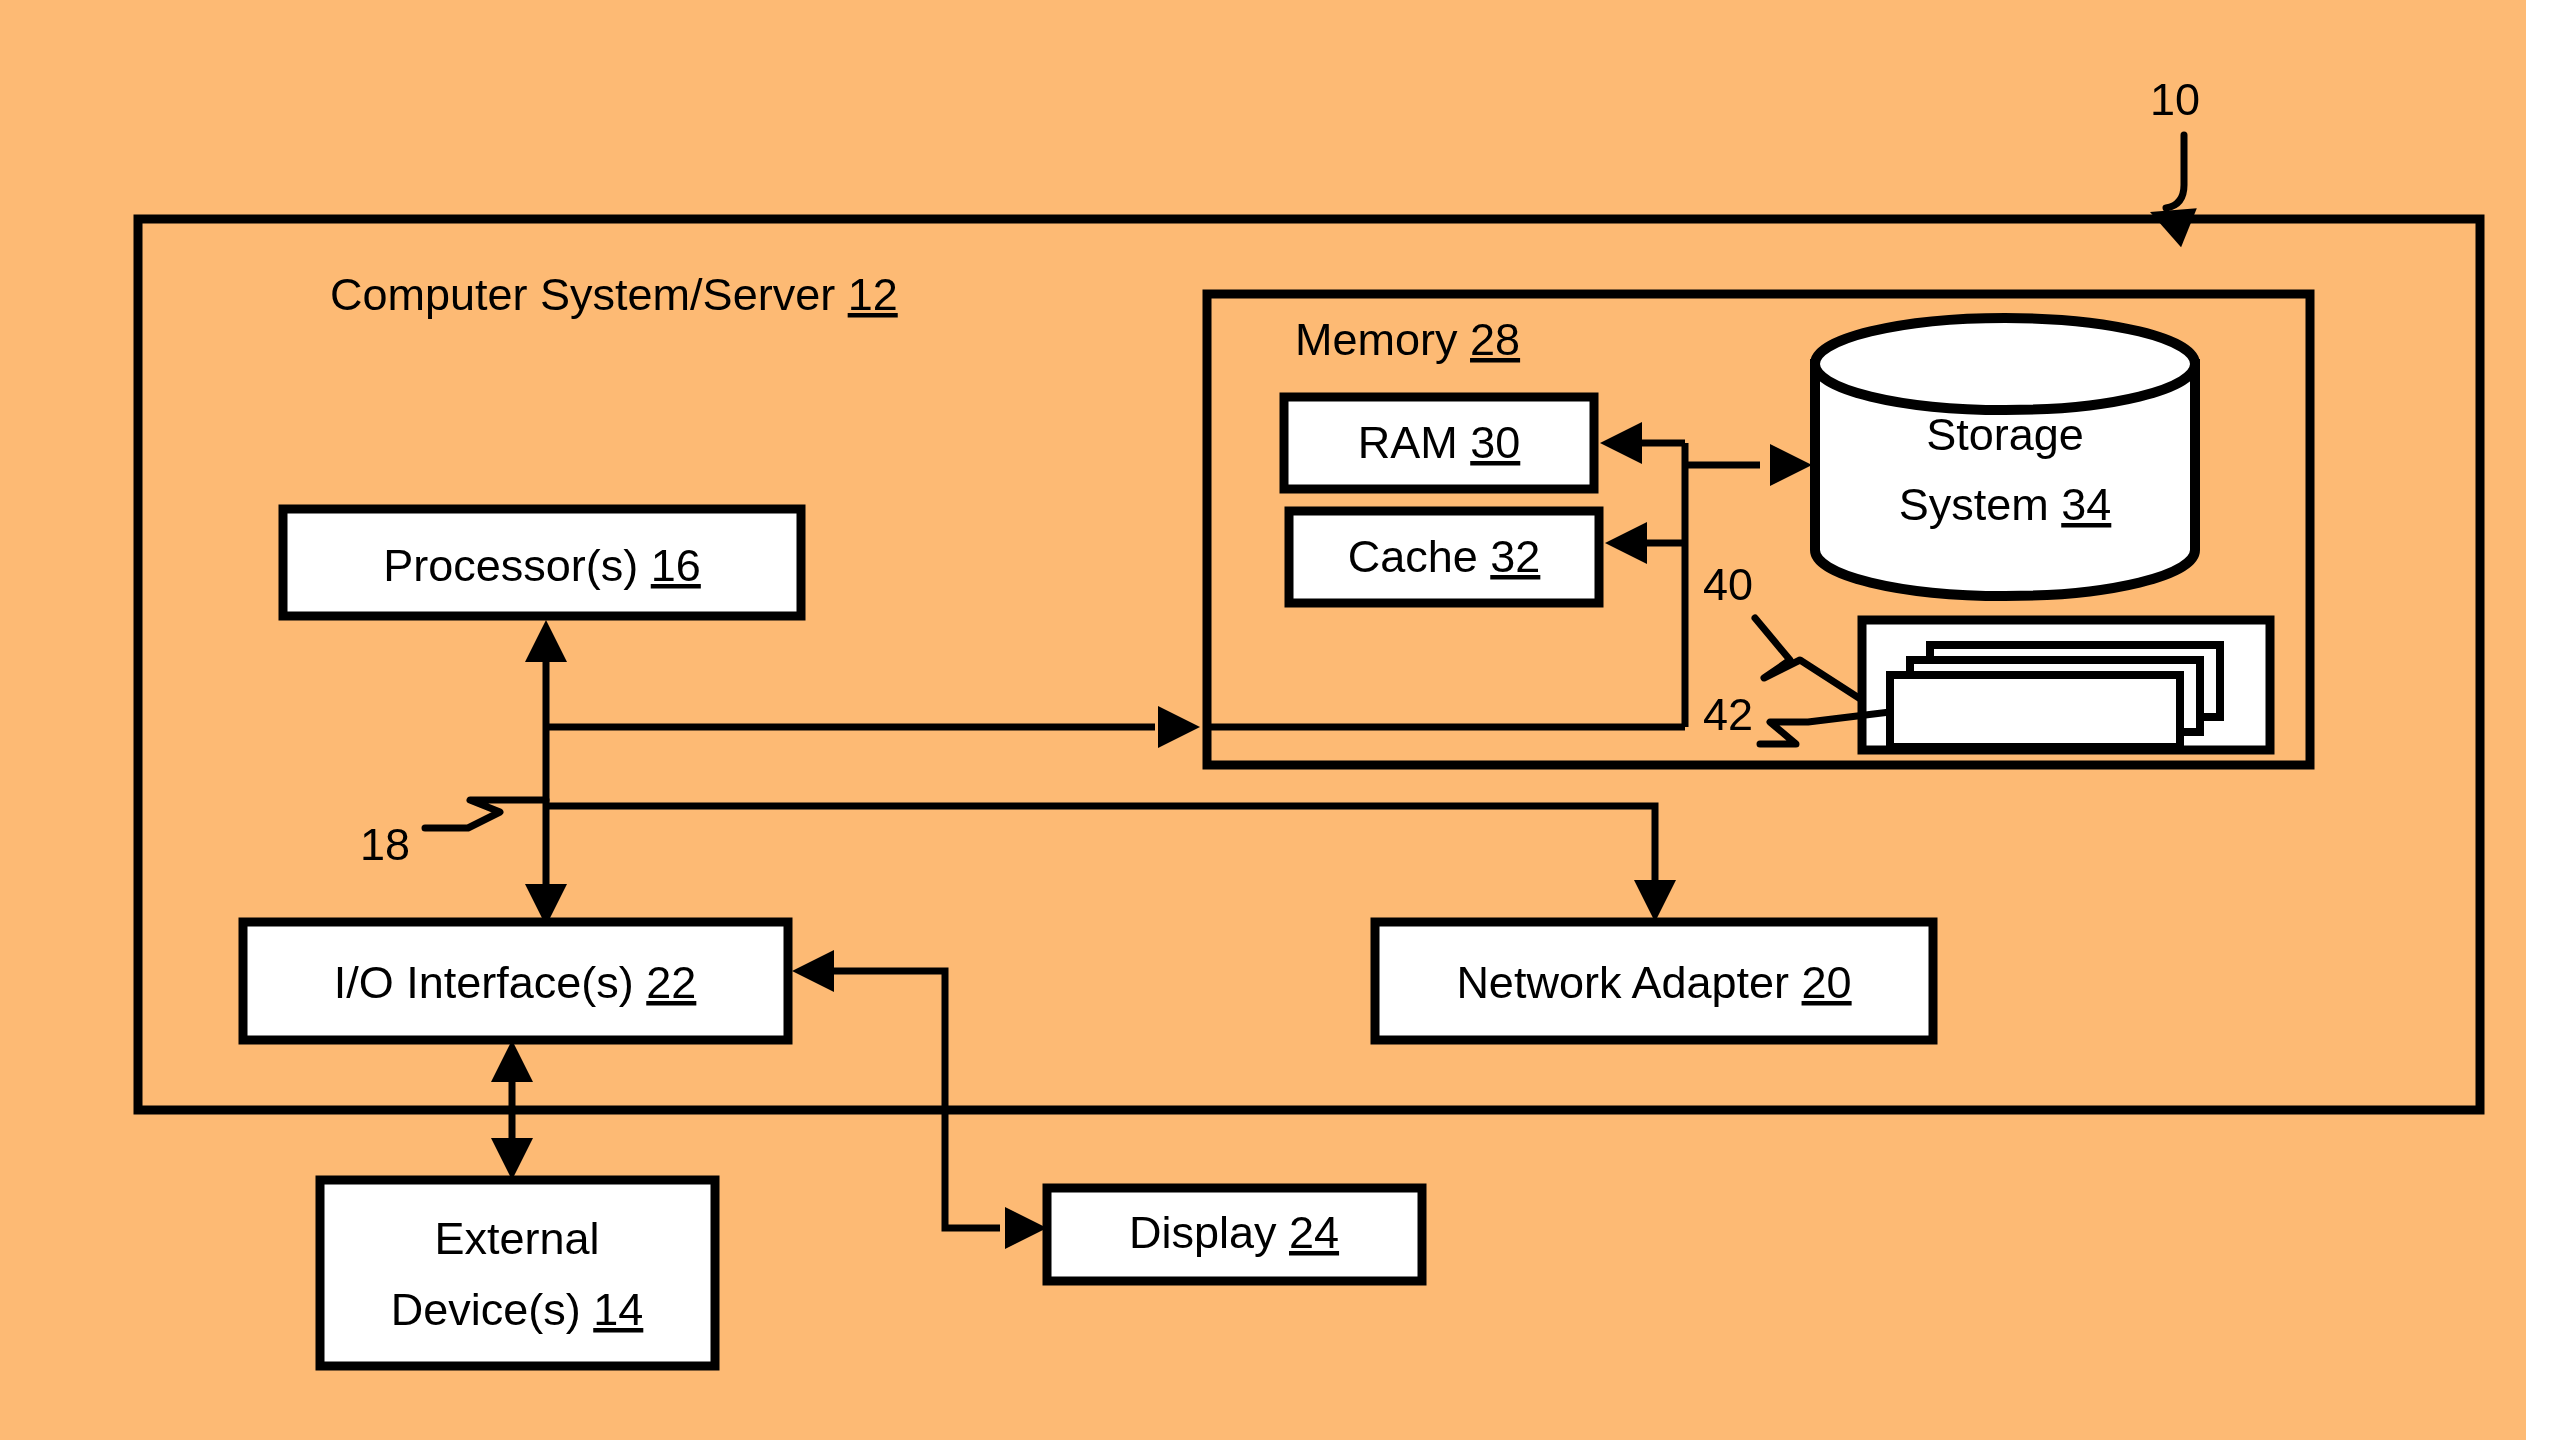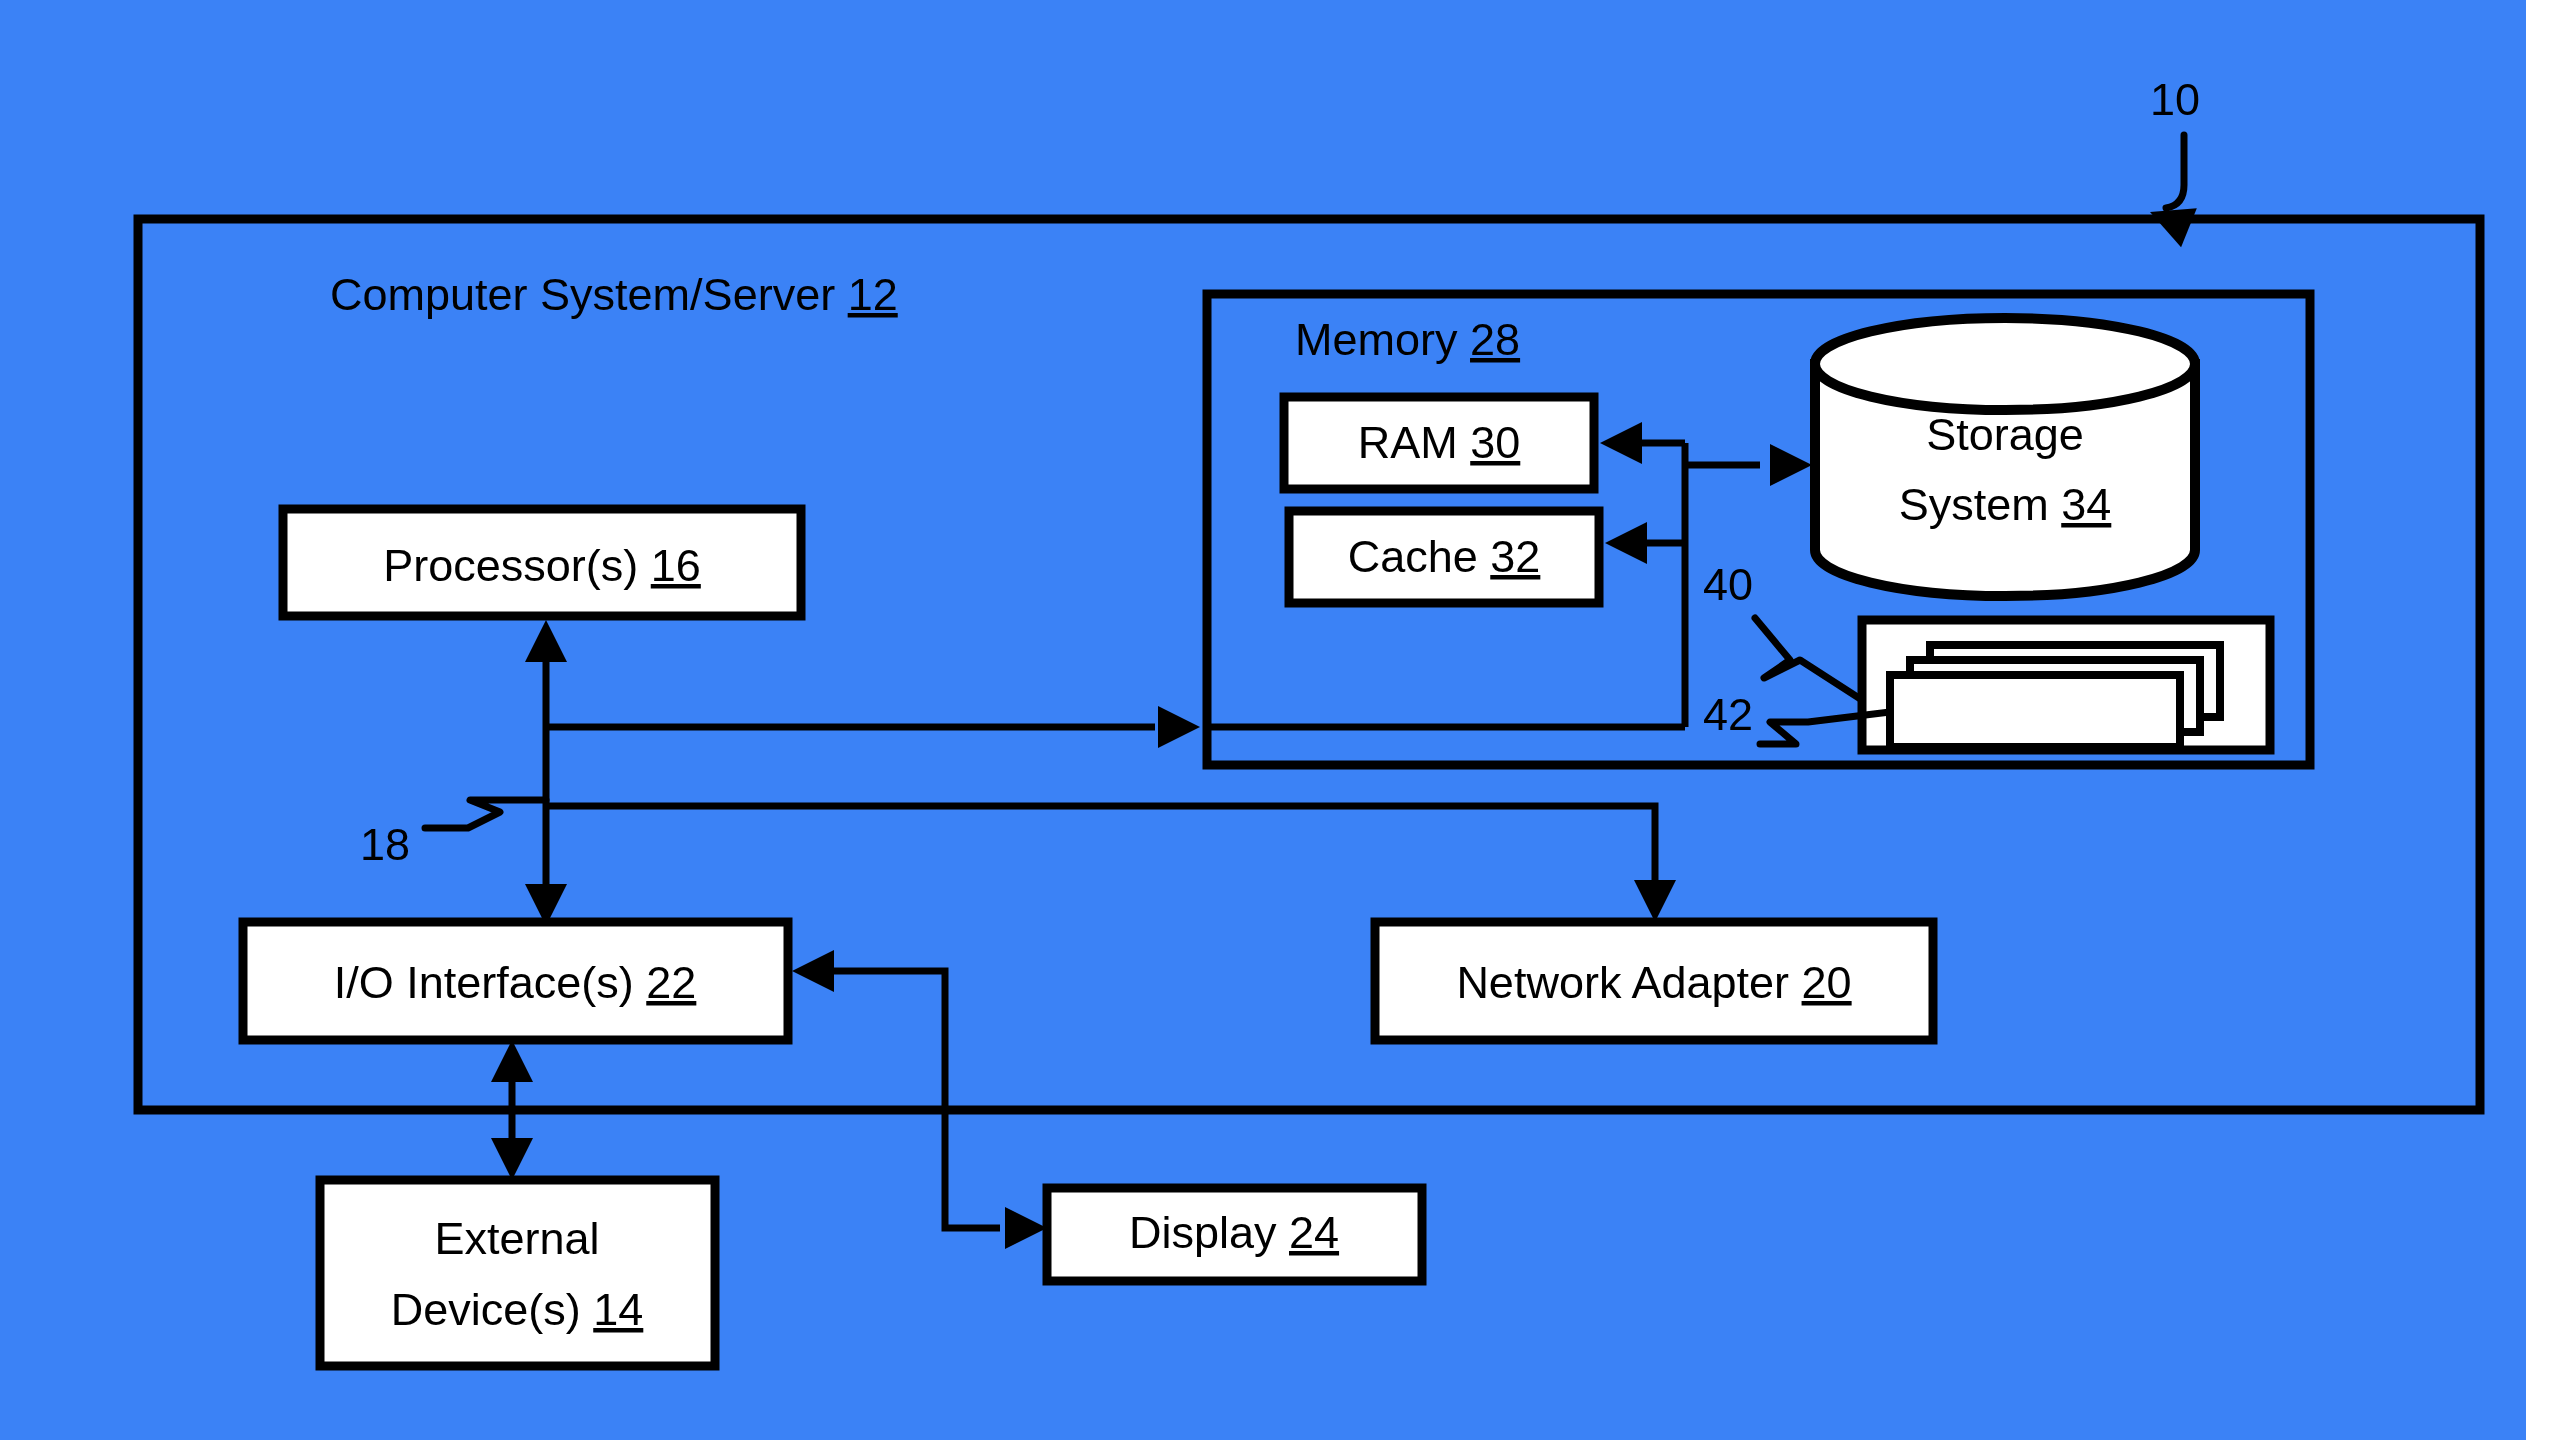--- a/index.html
+++ b/index.html
@@ -11,21 +11,21 @@
   body {
     width: 2557px;
     height: 1440px;
     overflow: hidden;
     font-family: "Liberation Sans", sans-serif;
   }
   #figure-root {
     position: relative;
     width: 2526px;
     height: 1440px;
-    background: #3b82f6;
+    background: #fdba74;
     text-align: center;
   }
   svg#diagram {
     display: block;
     width: 2557px;
     height: 1440px;
   }
   .box-line {
     fill: none;
     stroke: #000000;

